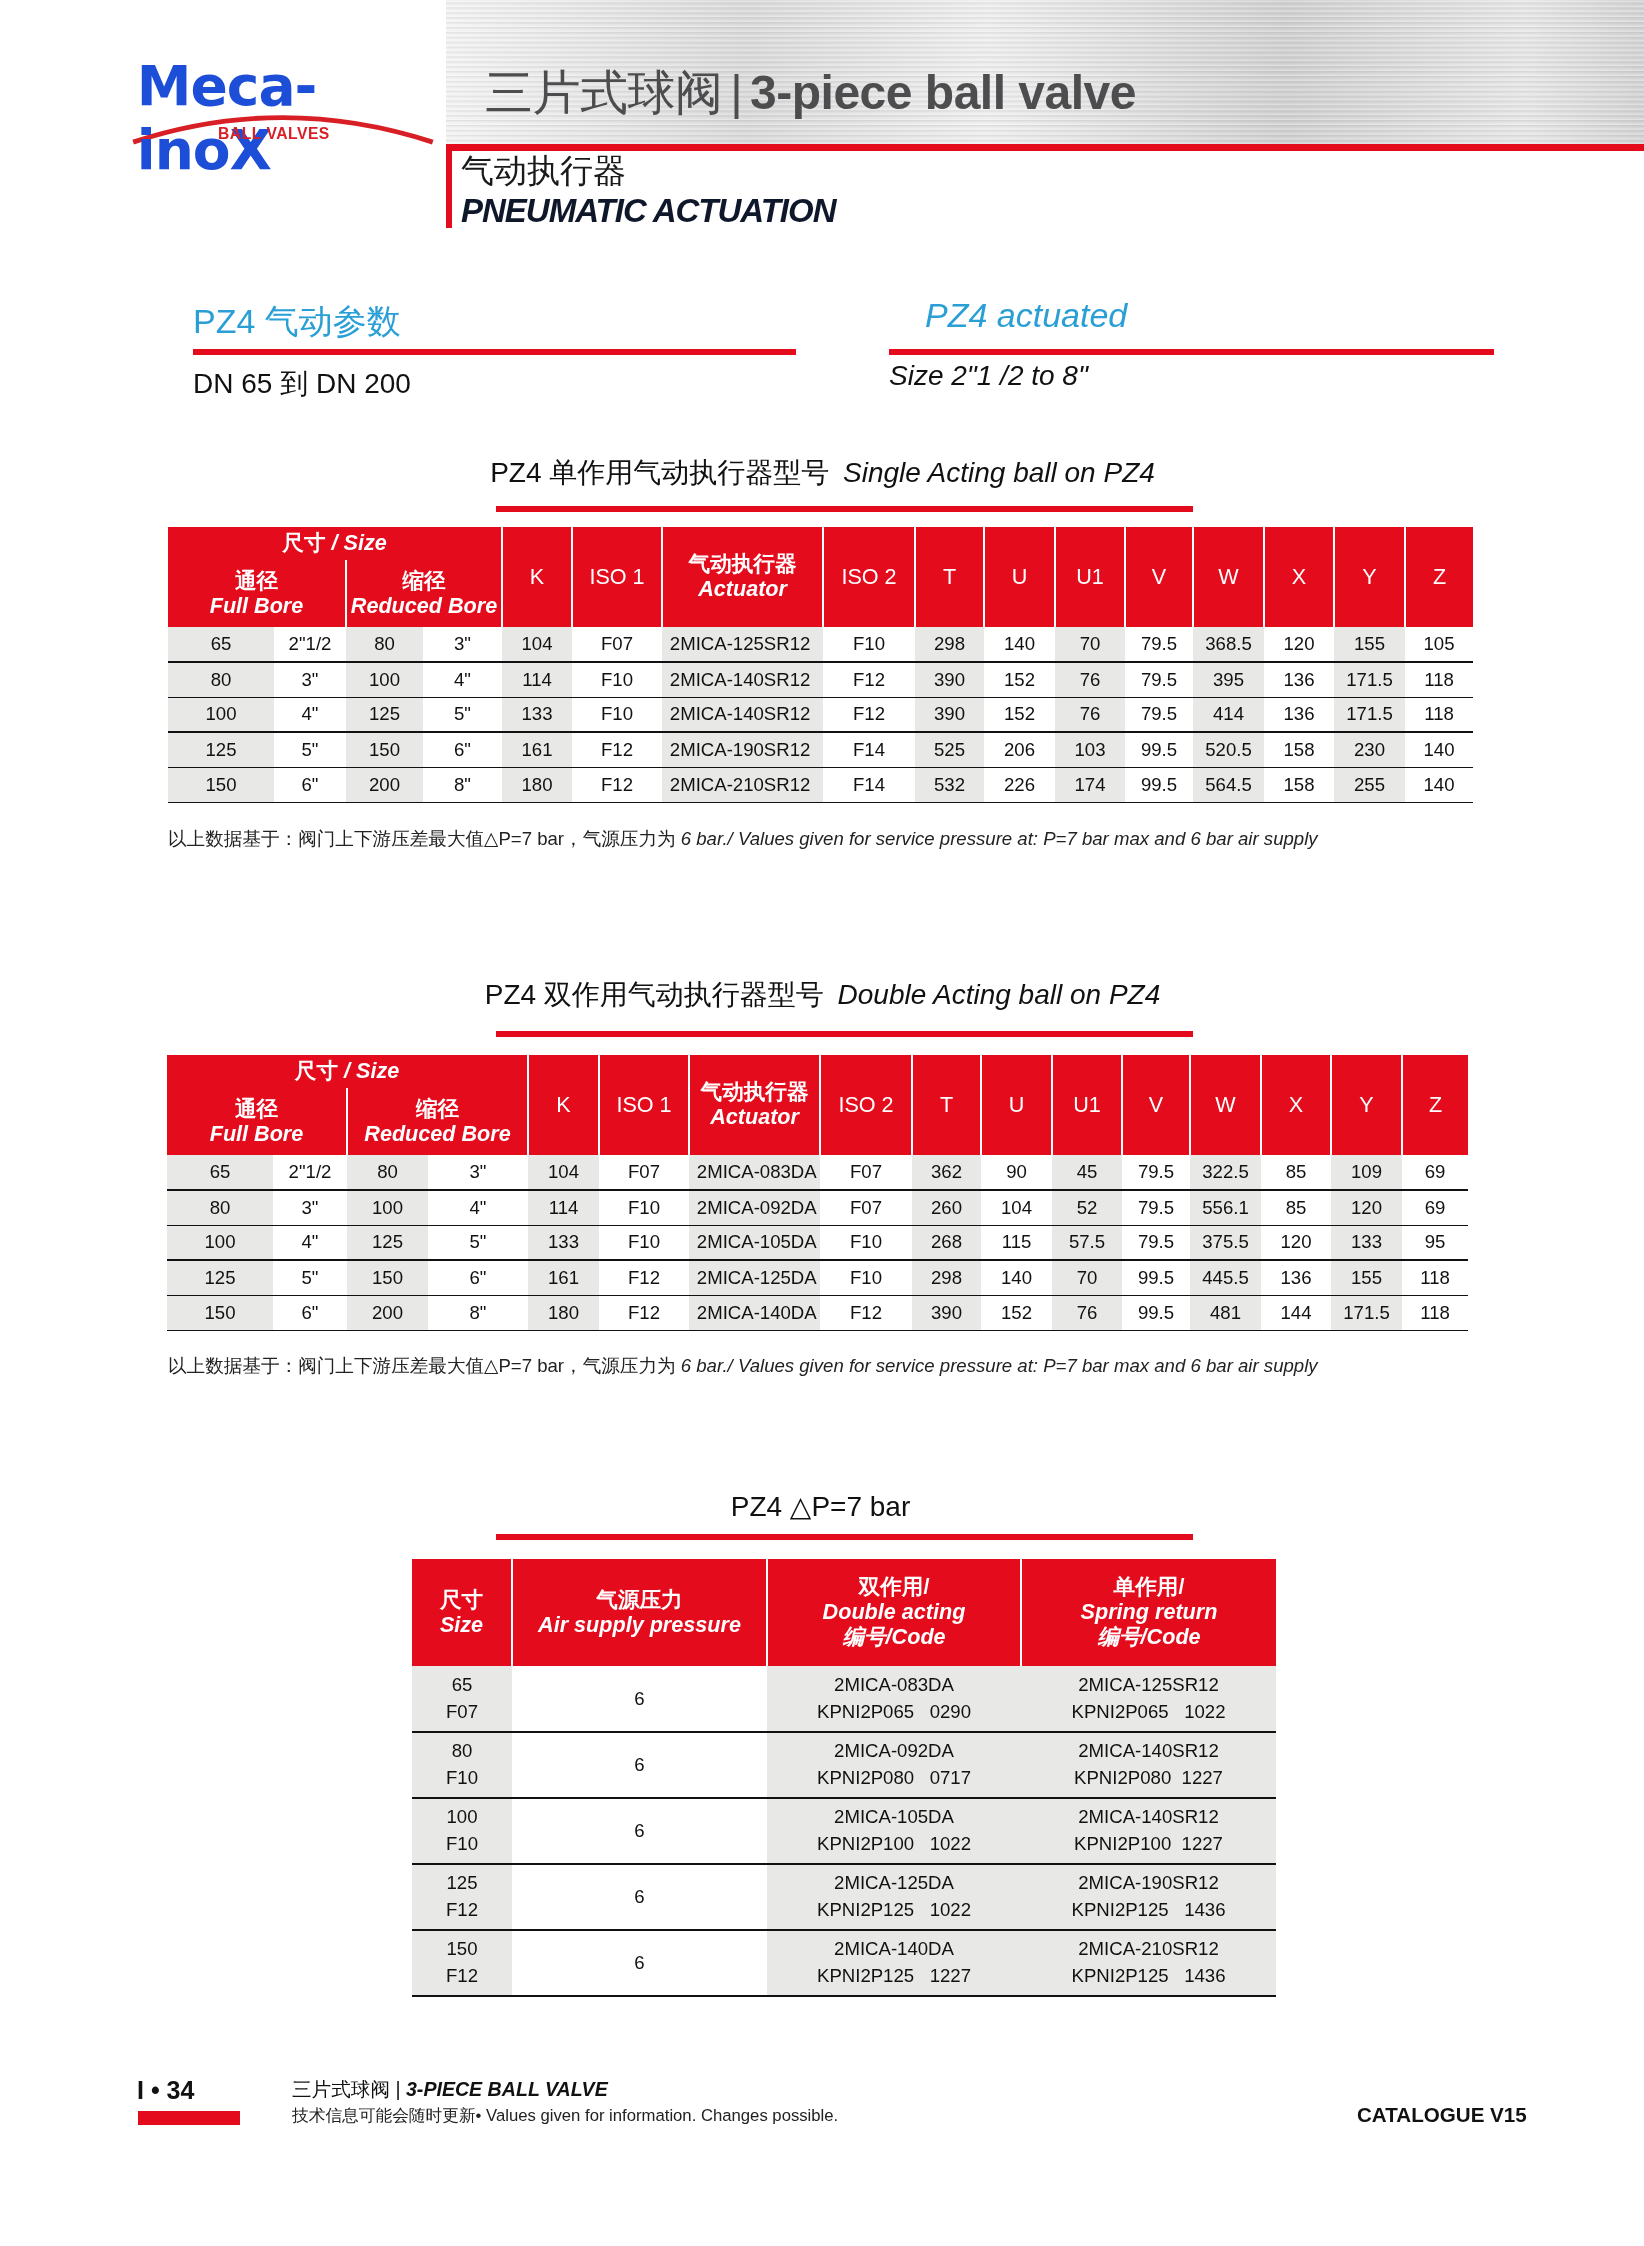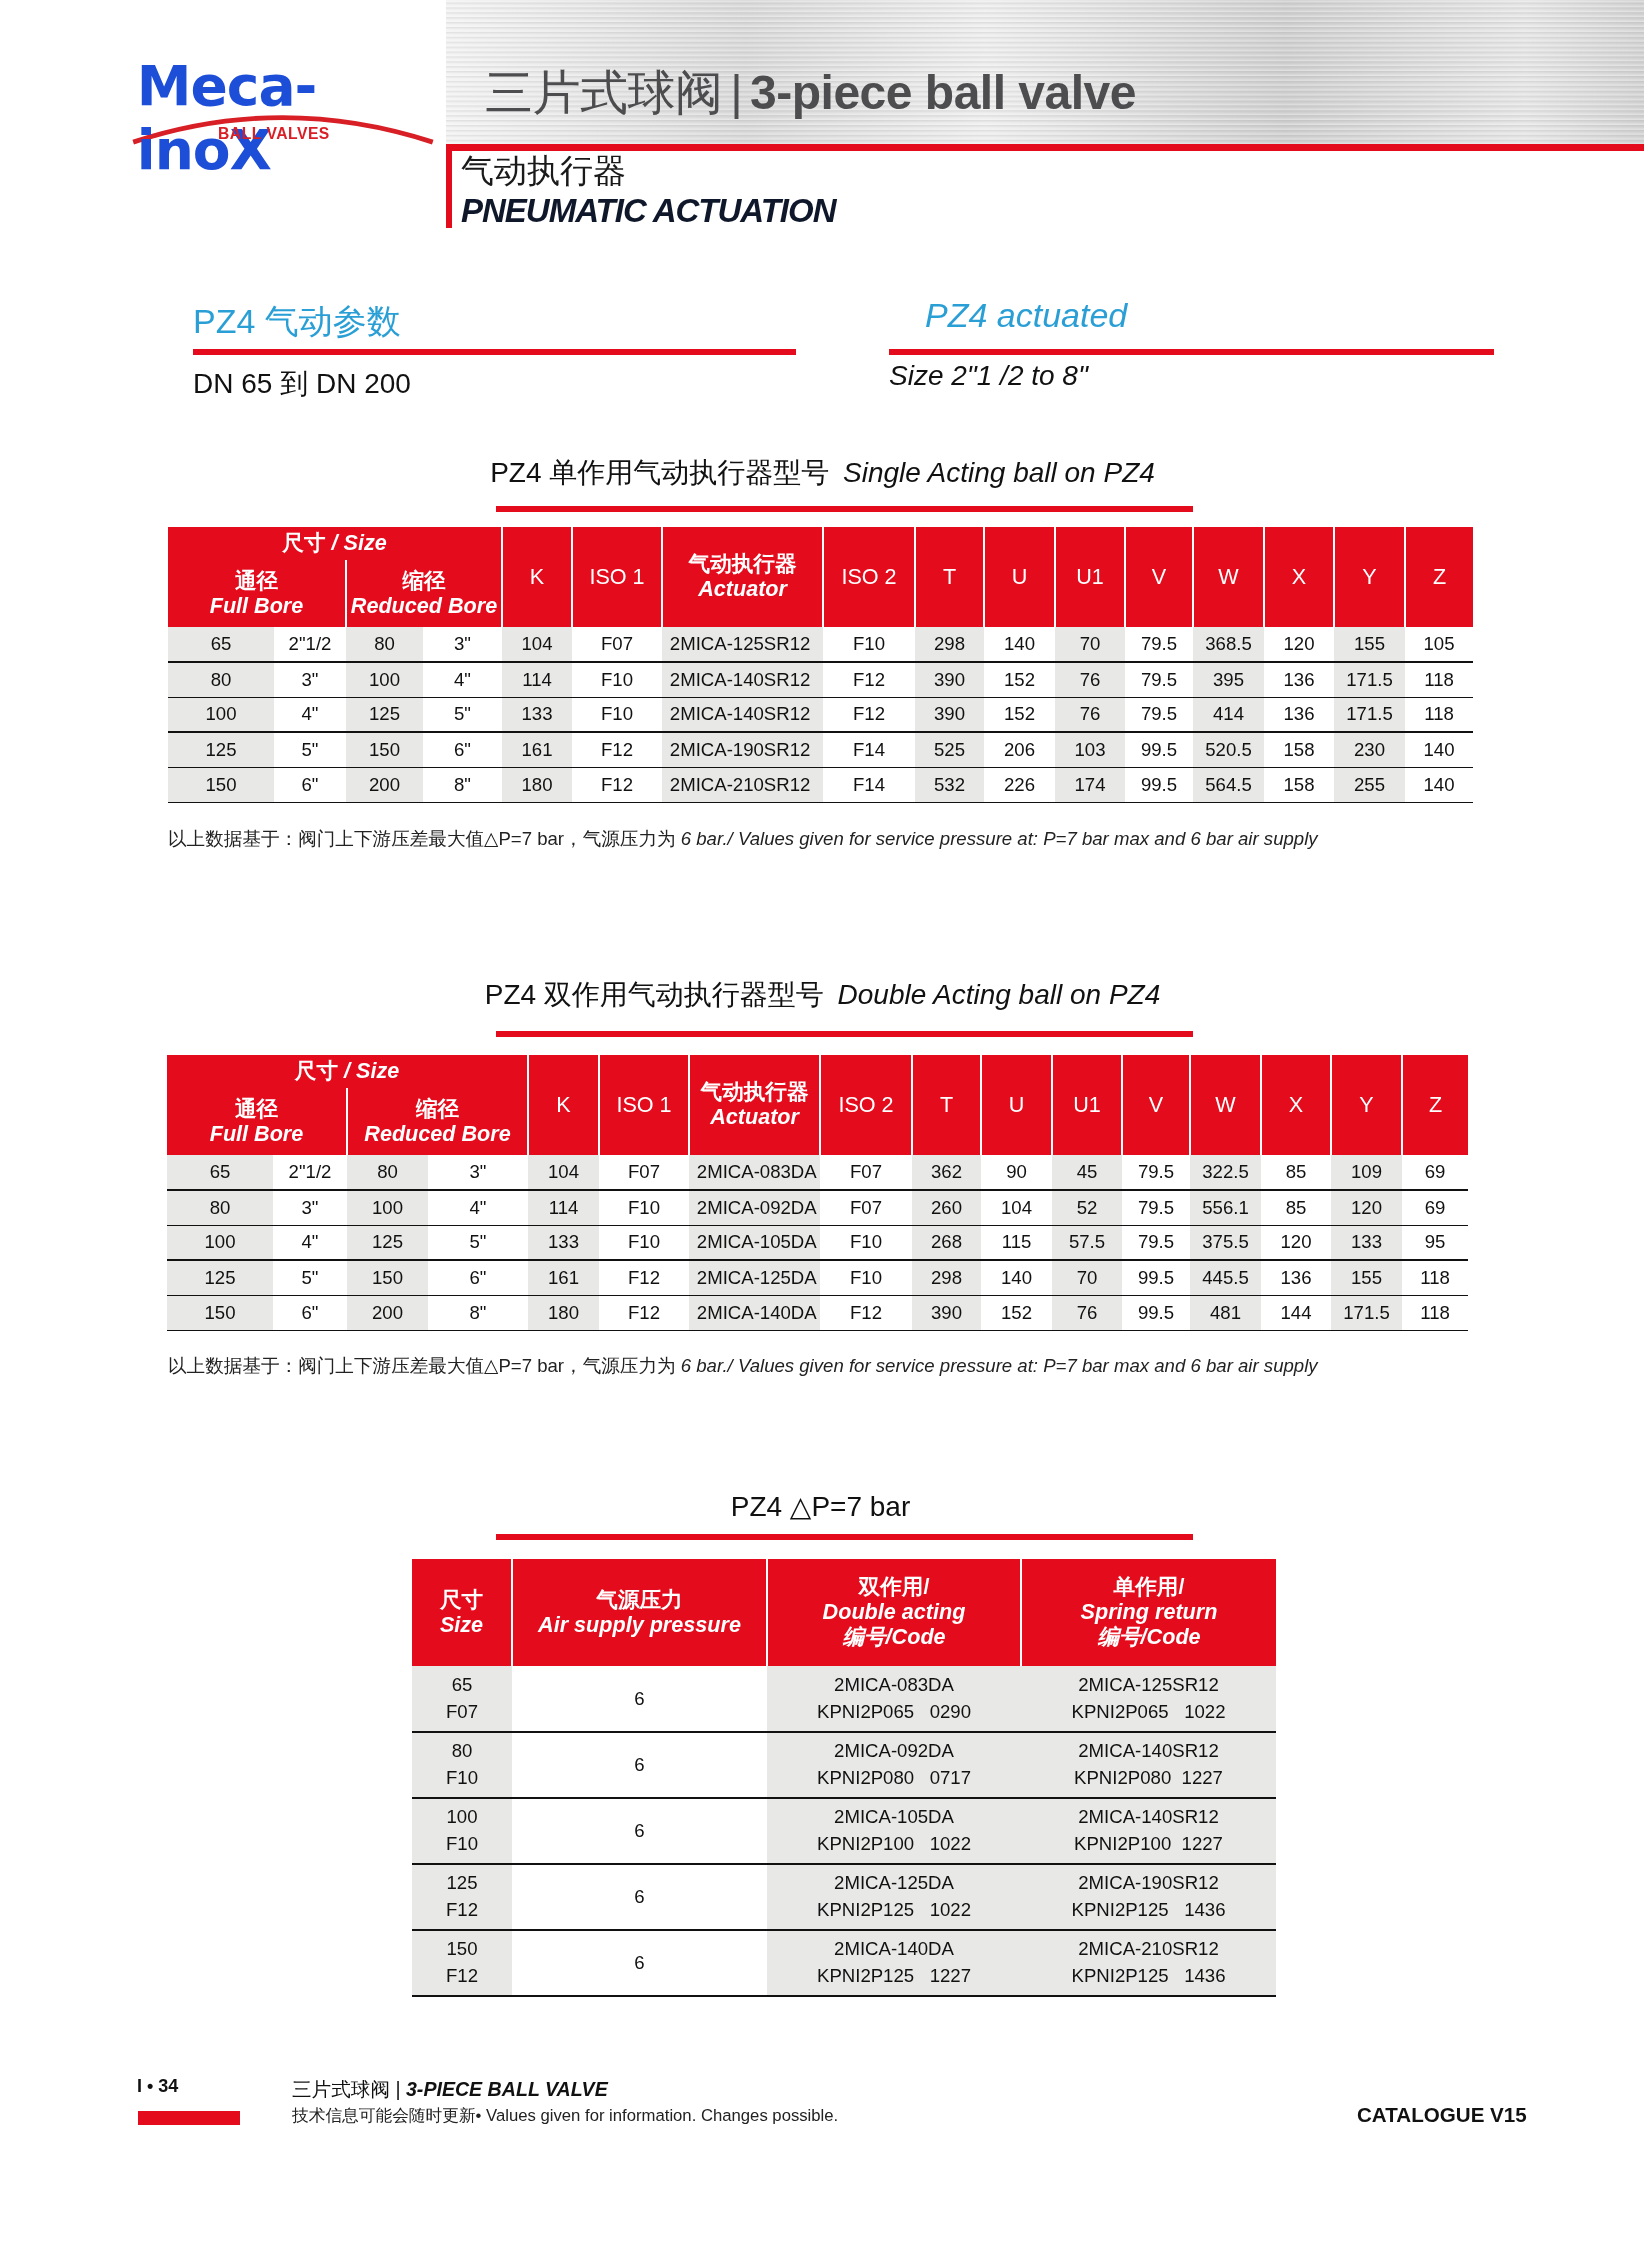--- a/index.html
+++ b/index.html
@@ -47,21 +47,21 @@
   table.spec th { background:#e30b1c; color:#fff; font-weight:normal; font-size:21.6px; text-align:center; vertical-align:middle;
                   border-left:2.9px solid #fff; padding:0; line-height:1.15; }
   table.spec th:first-child { border-left:none; }
   table.spec th .b { font-weight:bold; }
   table.spec th .bi { font-weight:bold; font-style:italic; }
   table.spec td { text-align:center; font-size:18.6px; color:#111; padding:0; border-bottom:1.5px solid #111; }
   table.spec tr.thick td { border-bottom:2.9px solid #111; }
   table.spec td.g { background:#e8e8e7; }
 
   
-  #pg-num { left:137px; top:2076px; font-size:18px; font-weight:bold; color:#111; }
+  #pg-num { left:137px; top:2076px; font-size:25px; font-weight:bold; color:#111; }
   #pg-block { left:138px; top:2111px; width:102px; height:13.7px; }
   #ft-title { left:292px; top:2076px; font-size:19.6px; color:#111; white-space:nowrap; }
   #ft-title .bi { font-weight:bold; font-style:italic; }
   #ft-note { left:292px; top:2104px; font-size:16.7px; color:#222; white-space:nowrap; }
   #ft-cat { left:1357px; top:2103px; font-size:20.6px; font-weight:bold; color:#111; }
 </style>
 </head>
 <body>
 
 <div id="logo" class="abs">

